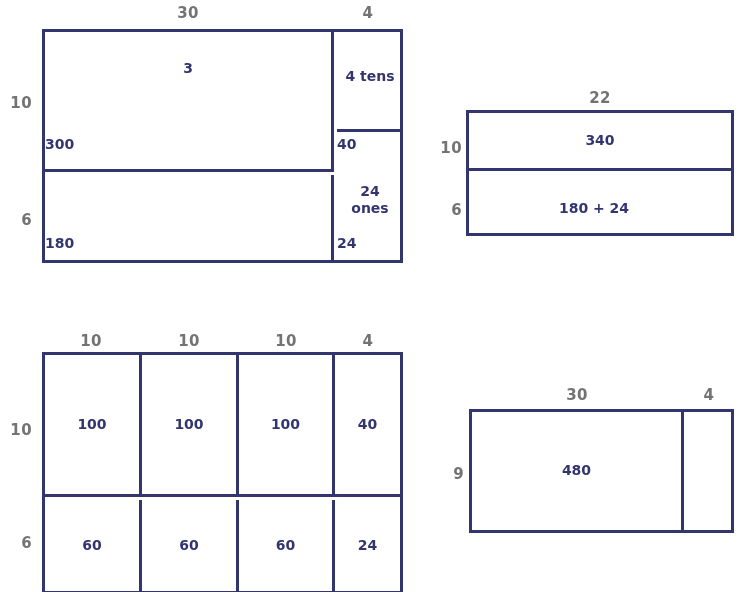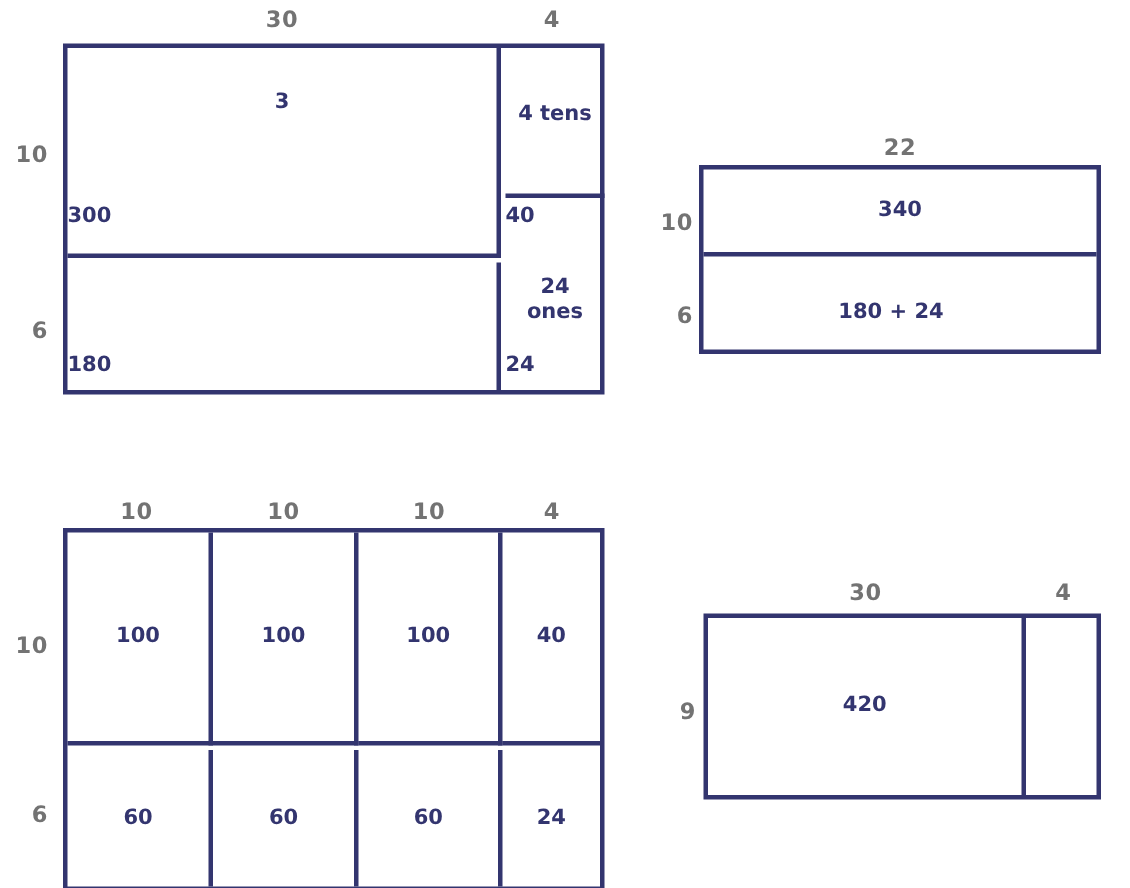--- a/index.html
+++ b/index.html
@@ -194,17 +194,17 @@
 <div class="diagram" style="left:440px; top:370px; width:313px; height:180px;">
 
   <div class="label label-top" style="left:137px; top:16px;">30</div>
   <div class="label label-top" style="left:269px; top:16px;">4</div>
 
   <div class="label label-left" style="left:0px; top:104px; width:24px;">9</div>
 
   <div class="area-box" style="left:29px; top:39px; width:265px; height:124px;">
 
     <div class="cell cell-inner-border-right" style="left:0; top:0; width:212px; height:118px;">
-      <span class="cell-line">420</span>
+      <span class="cell-line">480</span>
     </div>
 
   </div>
 </div>
 
 </body></html>

